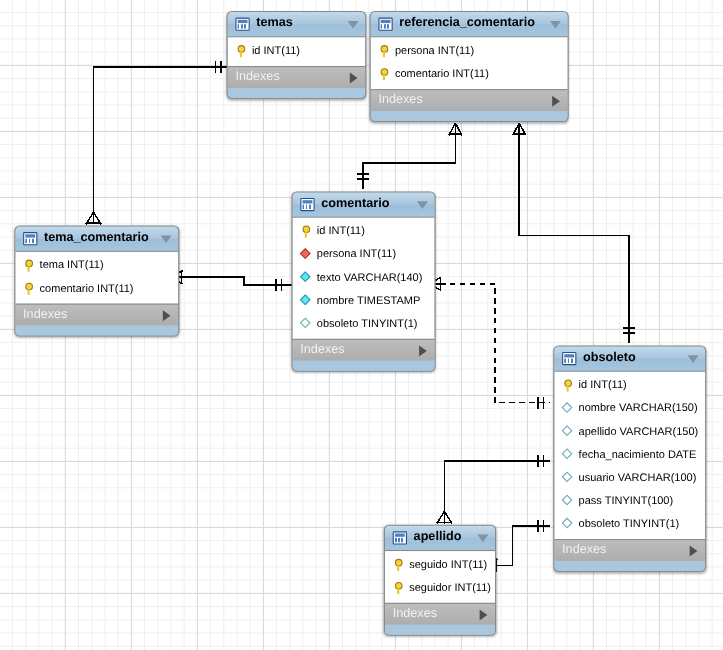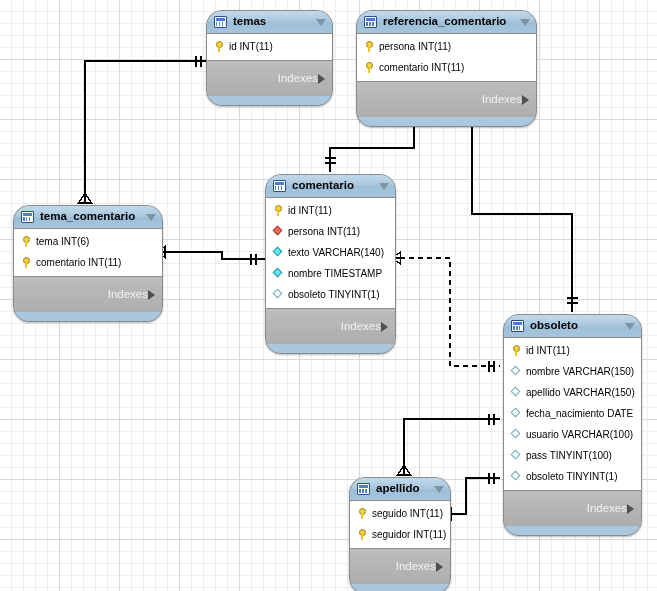--- a/index.html
+++ b/index.html
@@ -25,21 +25,21 @@
   #connectors {
     position: absolute;
     left: 0; top: 0;
     width: 657px;
     height: 591px;
     pointer-events: none;
   }
   .tbl {
     position: absolute;
     border: 1px solid #8a8a8a;
-    border-radius: 16px;
+    border-radius: 5px;
     background: #a9c7de;
     box-sizing: border-box;
     box-shadow: 0 1px 2px rgba(0,0,0,0.28);
     overflow: hidden;
   }
   .tbl-header {
     height: 23px;
     display: flex;
     align-items: center;
     padding: 0 6px 0 7px;
@@ -136,28 +136,27 @@
   }
   .dia-cyan::before { background: #5fe6f0; border-color: #2e99a8; }
   .dia-red::before  { background: #ef6a5a; border-color: #b03b2c; }
   .dia-open::before { background: #ffffff; border-color: #6aa9b8; }
   .col-text {
     font-size: 10px;
     color: #000000;
     line-height: 1;
   }
   .tbl-foot {
-    height: 36px;
+    height: 20px;
     display: flex;
     align-items: center;
     padding: 0 7px;
     background: linear-gradient(to bottom, #bdbdbd 0%, #adadad 100%);
     border-top: 1px solid #8a8a8a;
     box-sizing: border-box;
-    text-align: right;
   }
   .foot-label {
     font-size: 11.5px;
     color: #f2f2f2;
     flex: 1 1 auto;
     line-height: 1;
   }
   .foot-caret {
     width: 0; height: 0;
     border-top: 5px solid transparent;
@@ -257,21 +256,21 @@
             <span class="col-ico ico-key"></span>
             <span class="col-text">id INT(11)</span>
           </div>
         </div>
         <div class="tbl-foot">
           <span class="foot-label">Indexes</span>
           <span class="foot-caret"></span>
         </div>
         <div class="tbl-strip"></div>
       </div>
-      <div class="tbl" style="left: 356px; top: 10px; width: 181px;">
+      <div class="tbl" style="left: 336px; top: 10px; width: 181px;">
         <div class="tbl-header">
           <span class="tbl-icon"></span>
           <span class="tbl-title">referencia_comentario</span>
           <span class="tbl-caret"></span>
         </div>
         <div class="tbl-body">
           <div class="col">
             <span class="col-ico ico-key"></span>
             <span class="col-text">persona INT(11)</span>
           </div>
@@ -322,21 +321,21 @@
       </div>
       <div class="tbl" style="left: 13px; top: 205px; width: 150px;">
         <div class="tbl-header">
           <span class="tbl-icon"></span>
           <span class="tbl-title">tema_comentario</span>
           <span class="tbl-caret"></span>
         </div>
         <div class="tbl-body">
           <div class="col">
             <span class="col-ico ico-key"></span>
-            <span class="col-text">tema INT(6)</span>
+            <span class="col-text">tema INT(11)</span>
           </div>
           <div class="col">
             <span class="col-ico ico-key"></span>
             <span class="col-text">comentario INT(11)</span>
           </div>
         </div>
         <div class="tbl-foot">
           <span class="foot-label">Indexes</span>
           <span class="foot-caret"></span>
         </div>

